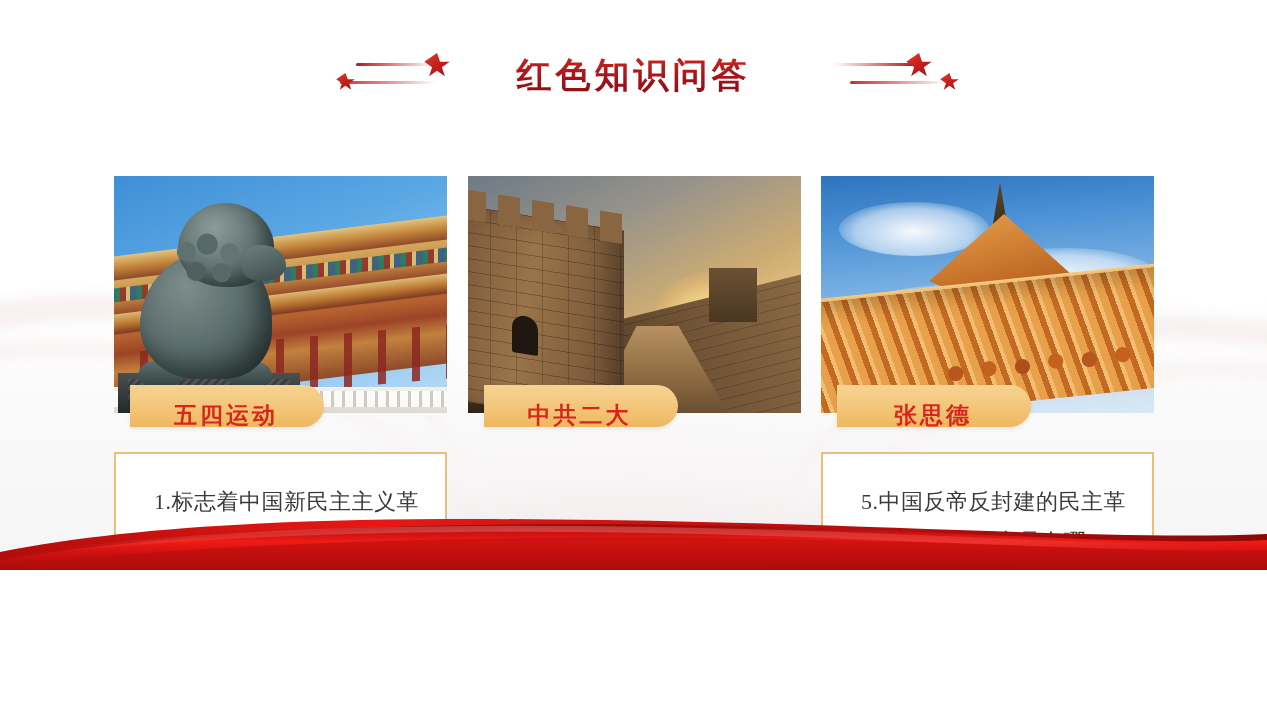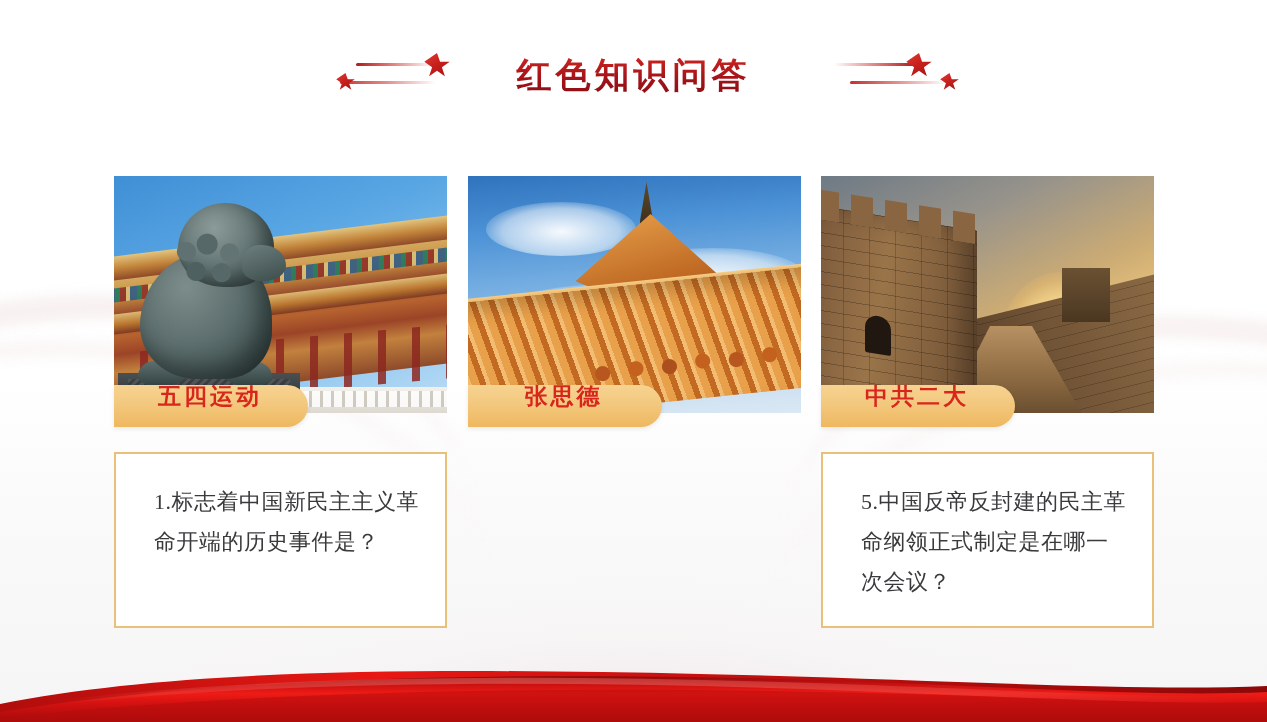--- a/index.html
+++ b/index.html
@@ -8,21 +8,21 @@
     padding: 0;
     background: #ffffff;
   }
   body {
     font-family: "Liberation Serif", "DejaVu Serif", serif;
   }
 
   #slide {
     position: relative;
     width: 1267px;
-    height: 722px;
+    height: 570px;
     overflow: hidden;
     background: #14b8a6;
   }
 
   
   .bg-wash {
     position: absolute;
     inset: 0;
     background:
       radial-gradient(ellipse 700px 260px at 50% 108%, rgba(235,224,224,0.85) 0%, rgba(246,242,242,0.45) 55%, rgba(255,255,255,0) 78%),
@@ -362,27 +362,27 @@
     background:
       radial-gradient(circle at 30% 50%, #3f6b2c 0 18px, transparent 19px),
       radial-gradient(circle at 62% 42%, #4e7d35 0 20px, transparent 21px),
       radial-gradient(circle at 80% 62%, #355c25 0 15px, transparent 16px);
     opacity: .92;
   }
 
   
   .label-banner {
     position: absolute;
-    left: 0;
+    left: 16px;
     bottom: -14px;
     height: 42px;
     min-width: 148px;
     padding: 0 24px 0 22px;
     display: flex;
-    align-items: flex-start;
+    align-items: flex-end;
     justify-content: center;
     background: linear-gradient(180deg, #f6d391 0%, #f3c87e 45%, #eeb85f 100%);
     border-radius: 0 22px 22px 0;
     box-shadow: 0 2px 4px rgba(0,0,0,.08);
     z-index: 5;
   }
   .label-text {
     color: #d8261d;
     font-size: 23px;
     font-weight: bold;
@@ -477,57 +477,57 @@
         </div>
       </div>
       <div class="label-banner">
         <span class="label-text">五四运动</span>
       </div>
     </div>
 
     <div class="card">
       <div class="photo">
         <div class="scene">
+          <div class="p2-sky"></div>
+          <div class="p2-sun"></div>
+          <div class="p2-ridge"></div>
+          <div class="p2-wall-right"></div>
+          <div class="p2-walkway"></div>
+          <div class="p2-tower"></div>
+          <div class="p2-wall-left"></div>
+          <div class="p2-merlon"></div>
+          <div class="p2-arch"></div>
+        </div>
+      </div>
+      <div class="label-banner">
+        <span class="label-text">中共二大</span>
+      </div>
+    </div>
+
+    <div class="card">
+      <div class="photo">
+        <div class="scene">
           <div class="p3-sky"></div>
           <div class="p3-cloud-a"></div>
           <div class="p3-cloud-b"></div>
           <div class="p3-cloud-c"></div>
           <div class="p3-spire"></div>
           <div class="p3-pavilion"></div>
           <div class="p3-pav-body"></div>
           <div class="p3-pav-col p3-col-a"></div>
           <div class="p3-pav-col p3-col-b"></div>
           <div class="p3-pav-col p3-col-c"></div>
           <div class="p3-tree"></div>
           <div class="p3-roof-edge"></div>
           <div class="p3-roof-main"></div>
           <div class="p3-figs"></div>
         </div>
       </div>
       <div class="label-banner">
         <span class="label-text">张思德</span>
-      </div>
-    </div>
-
-    <div class="card">
-      <div class="photo">
-        <div class="scene">
-          <div class="p2-sky"></div>
-          <div class="p2-sun"></div>
-          <div class="p2-ridge"></div>
-          <div class="p2-wall-right"></div>
-          <div class="p2-walkway"></div>
-          <div class="p2-tower"></div>
-          <div class="p2-wall-left"></div>
-          <div class="p2-merlon"></div>
-          <div class="p2-arch"></div>
-        </div>
-      </div>
-      <div class="label-banner">
-        <span class="label-text">中共二大</span>
       </div>
     </div>
 
   </div>
 
   <div class="questions">
     <div class="qbox">
       <div class="qtext">1.标志着中国新民主主义革命开端的历史事件是？</div>
     </div>
     <div class="qbox">

